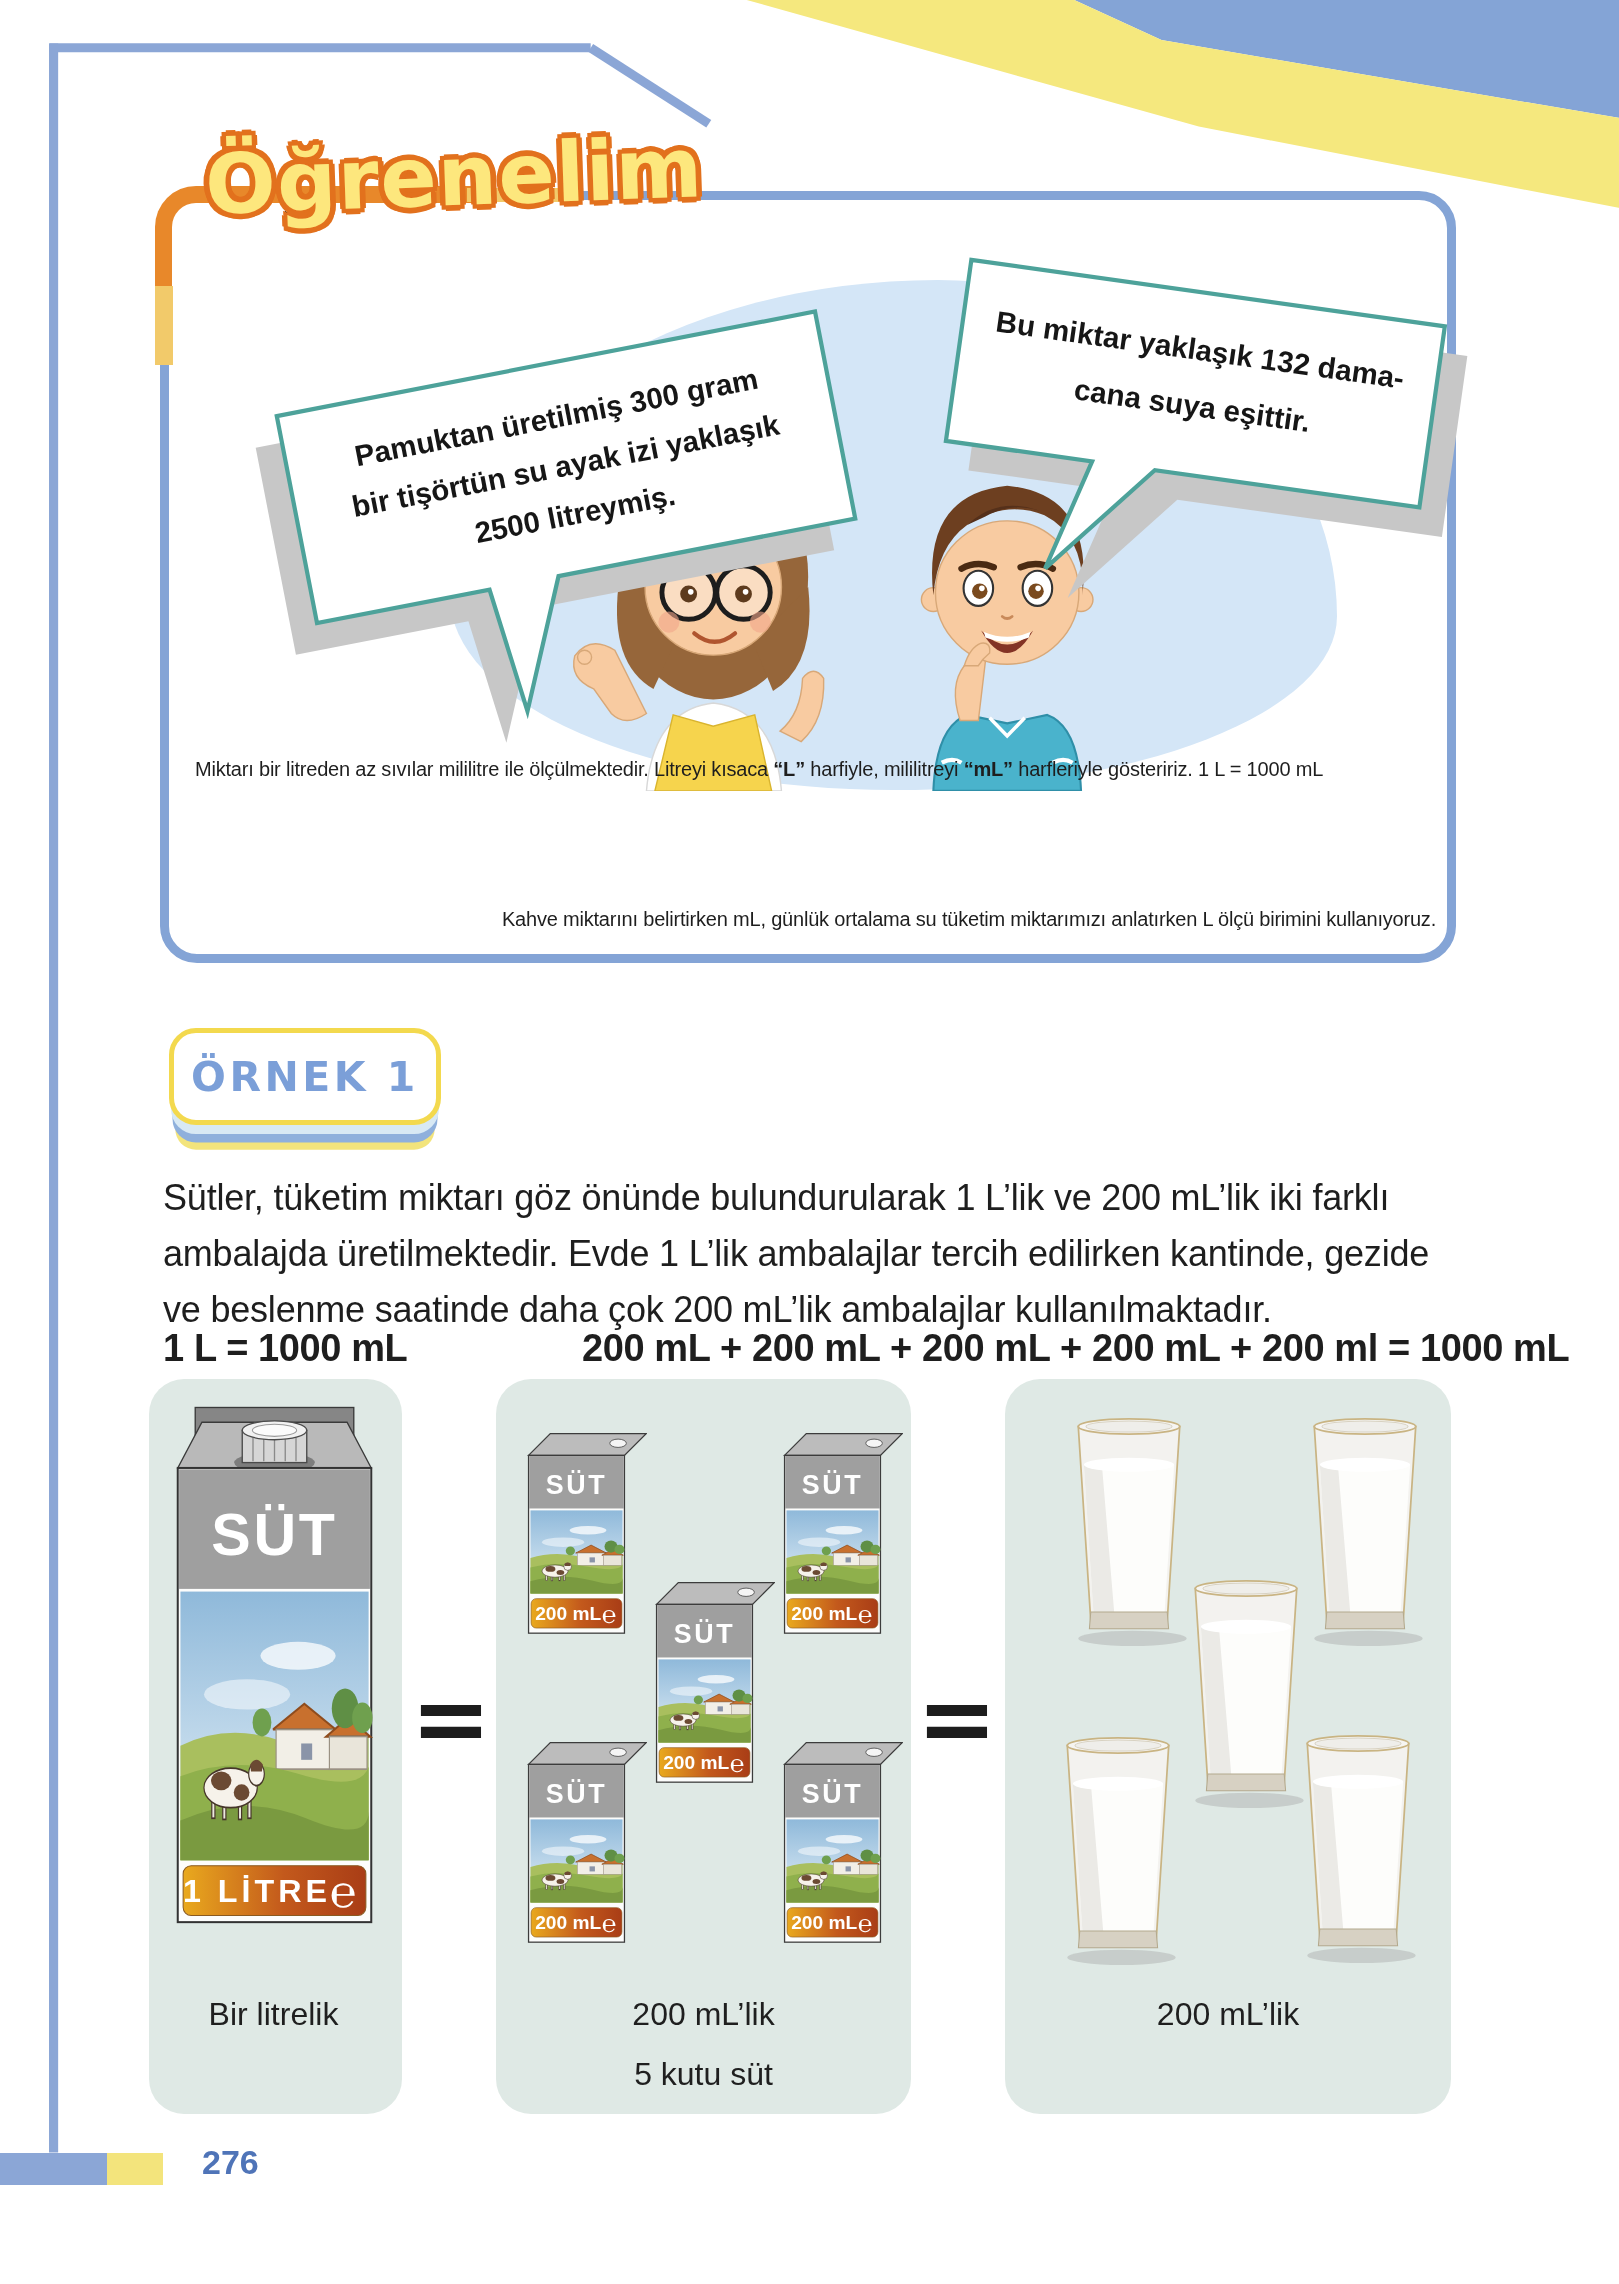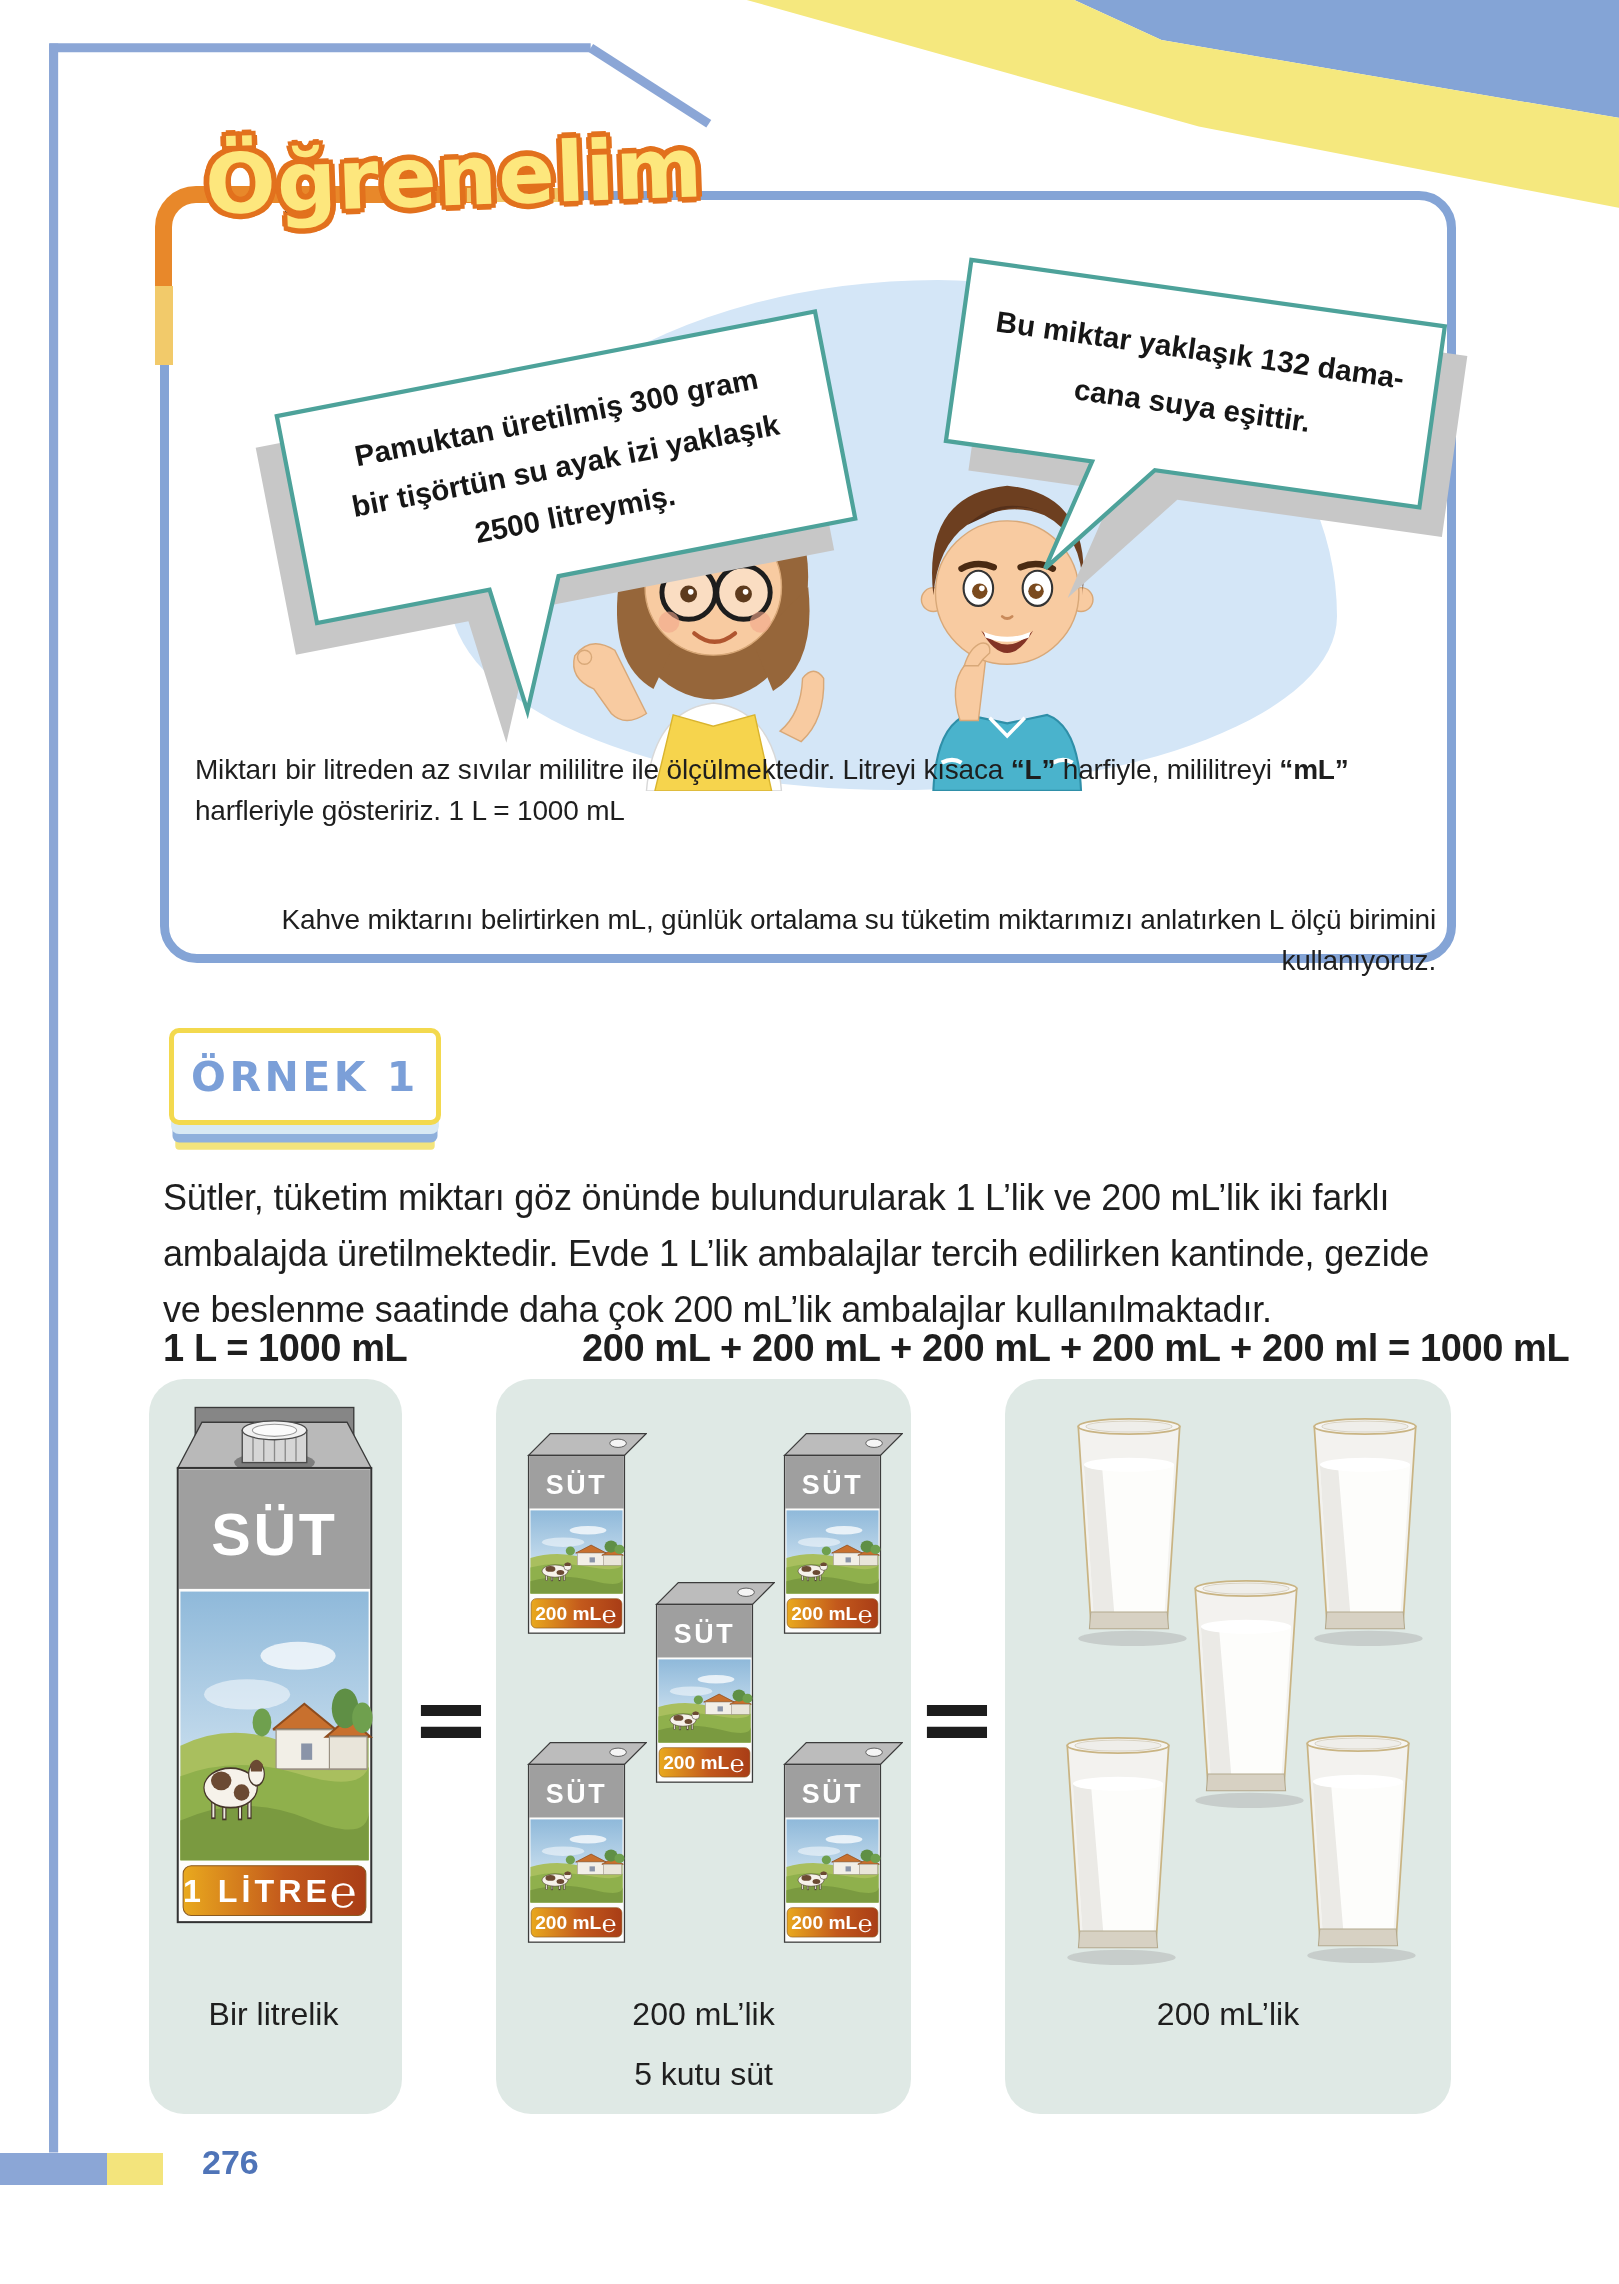--- a/index.html
+++ b/index.html
@@ -37,28 +37,28 @@
     border-radius:55% 45% 50% 50% / 62% 66% 34% 38%;z-index:2;
   }
   .kids-svg{left:548px;top:411px;width:661px;height:380px;z-index:3;}
   .bubble-svg{z-index:4;}
   #bubble-left{left:211px;top:274px;width:703px;height:478px;}
   #bubble-right{left:907px;top:243px;width:633px;height:450px;}
   .bubble-shadow{fill:#c7c7c7;}
   .bubble-body{fill:#ffffff;stroke:#4da29a;stroke-width:6;stroke-linejoin:miter;}
   .bubble-text{font-family:"Liberation Sans",sans-serif;font-weight:bold;font-size:42px;fill:#161616;text-anchor:middle;}
   
-  .boxpara{left:195px;width:1241px;font-size:28px;line-height:41px;letter-spacing:-0.2px;z-index:5;}
+  .boxpara{left:195px;width:1241px;font-size:20px;line-height:41px;letter-spacing:-0.2px;z-index:5;}
   #p1{top:749px;}
   #p2{top:899px;text-align:right;}
   .b{font-weight:bold;}
   
   .badge{
     left:169px;top:1028px;width:262px;height:87px;background:#ffffff;
-    border:5.6px solid #f3d94e;border-radius:10px;z-index:6;
+    border:5.6px solid #f3d94e;border-radius:27px;z-index:6;
     box-shadow:0 11.2px 0 -2.1px #d8e9f4, 0 21px 0 -3.5px #8fb0dc, 0 31px 0 -6.3px #f3e47c;
     display:flex;align-items:center;justify-content:center;
   }
   .badge span{font-size:41px;font-weight:bold;color:#7b9fd8;letter-spacing:3.5px;font-family:"DejaVu Sans",sans-serif;}
   
   .expara{left:163px;top:1170px;width:1305px;font-size:36px;line-height:56px;letter-spacing:-0.2px;}
   .eq{font-size:38px;font-weight:bold;letter-spacing:-0.4px;}
   #eq-left{left:163px;top:1327px;}
   #eq-right{left:582px;top:1327px;text-align:right;}
   

